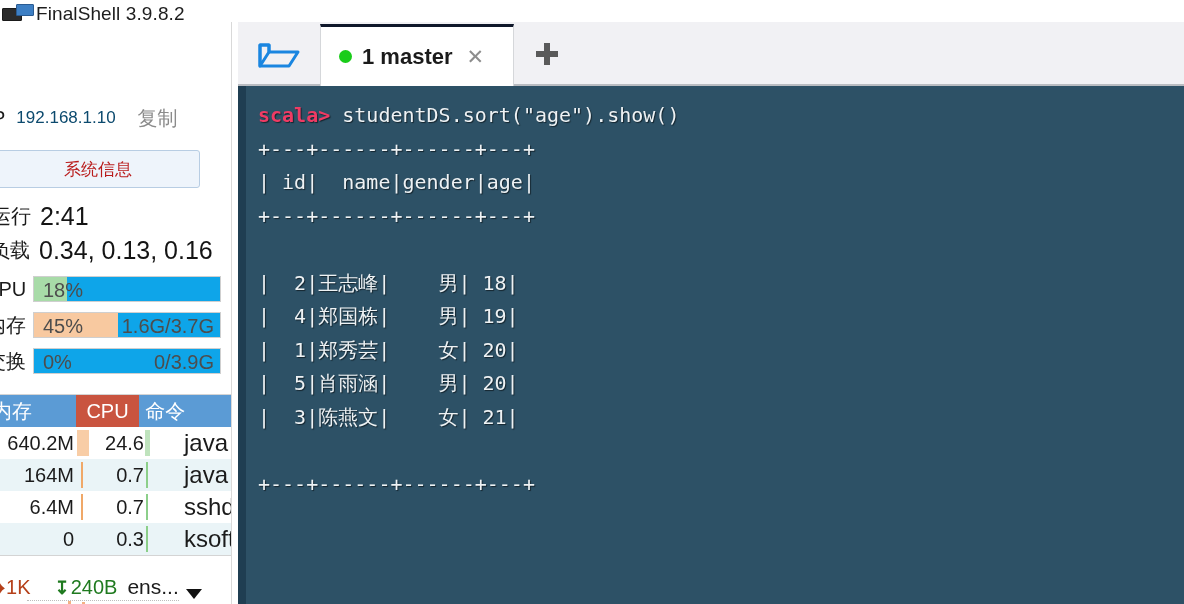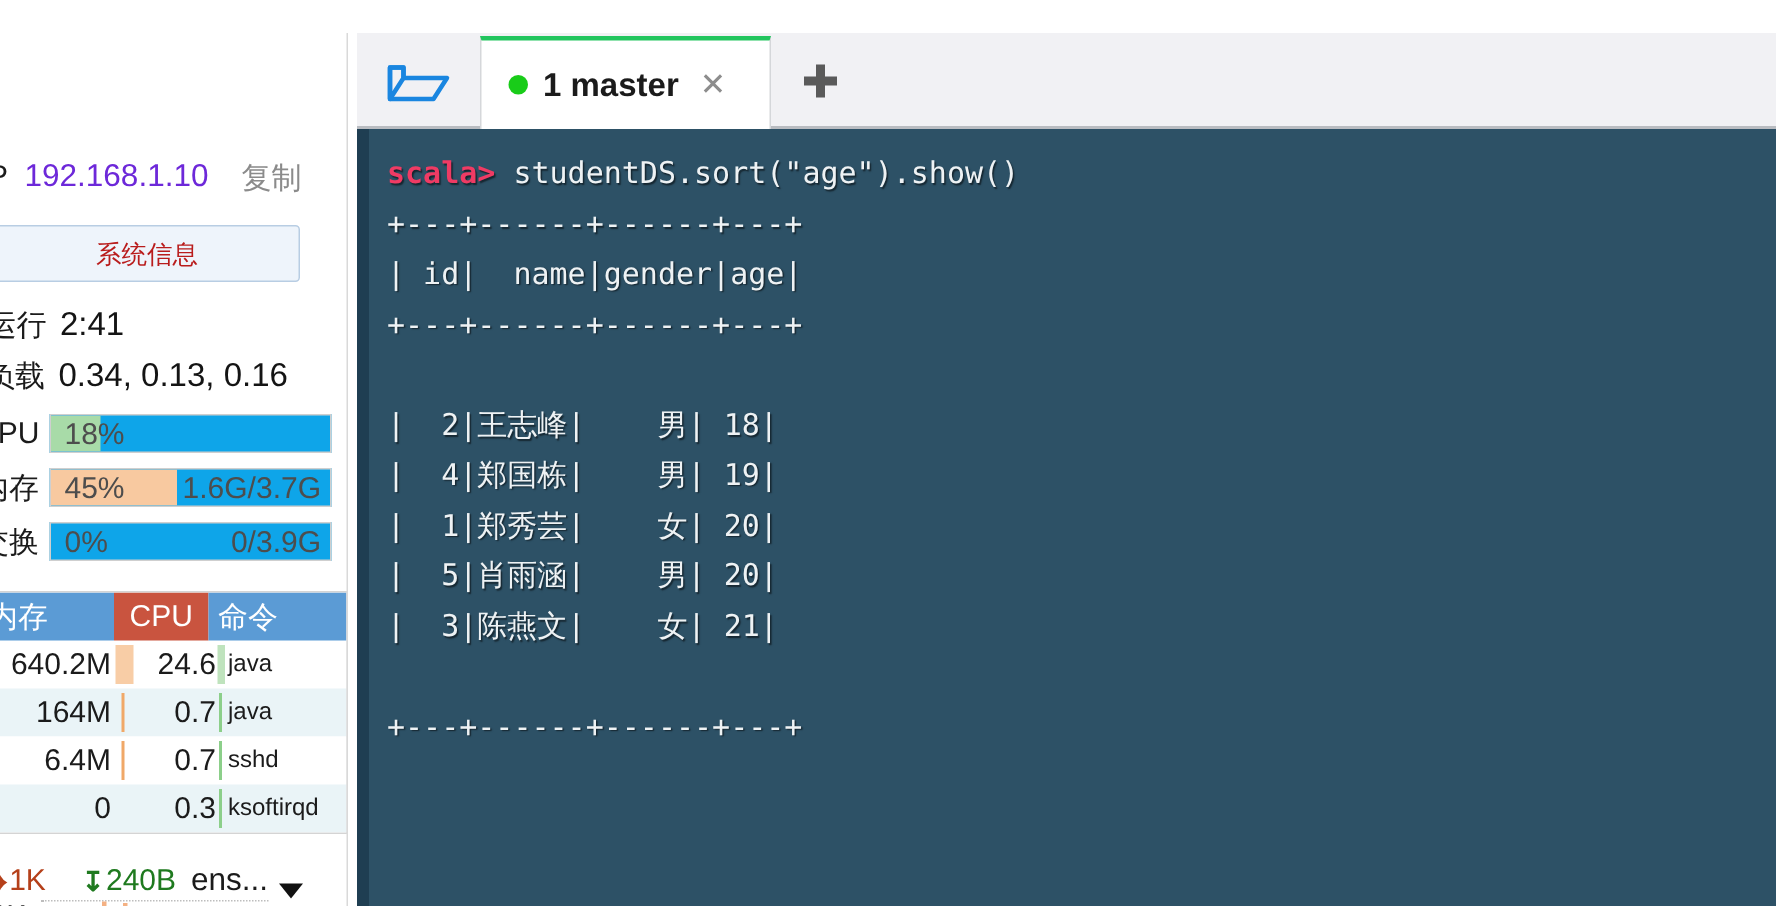--- a/index.html
+++ b/index.html
@@ -72,38 +72,38 @@
   .sync-dot {
     width: 15px; height: 15px; border-radius: 50%;
     background: #9b9b9b; margin-left: 14px;
   }
 
   
   .ip-row {
     position: absolute; left: 0; top: 80px; height: 32px; width: 232px;
   }
   .ip-prefix { font-size: 20px; color: #1b1b1b; margin-left: -8px; }
-  .ip-value { font-size: 21px; color: #6d28d9; margin-left: 11px; }
+  .ip-value { font-size: 17px; color: #0c4a6e; margin-left: 11px; }
   .ip-copy { font-size: 20px; color: #8b8b8b; margin-left: 22px; }
 
   
   .sysinfo-btn {
     position: absolute; left: -4px; top: 128px;
     width: 204px; height: 38px;
     background: #eef4fb;
     border: 1px solid #b8cde3;
     border-radius: 3px;
     display: flex; align-items: center; justify-content: center;
   }
   .sysinfo-btn span { font-size: 17px; color: #b91c1c; }
 
   
   .stat-line { position: absolute; left: 0; height: 28px; width: 232px; }
   .stat-line .lbl { font-size: 20px; color: #1b1b1b; }
-  .stat-line .val { font-size: 22px; color: #141414; margin-left: 9px; }
+  .stat-line .val { font-size: 25px; color: #141414; margin-left: 9px; }
   .uptime-row { top: 180px; }
   .uptime-row .lbl { margin-left: -9px; }
   .load-row { top: 214px; }
   .load-row .lbl { margin-left: -10px; }
 
   
   .meter-row {
     position: absolute; left: 0; width: 232px; height: 30px;
     display: flex; align-items: center;
   }
@@ -174,22 +174,22 @@
   }
   .proc-body .pcpubar {
     width: 7px; align-self: stretch; position: relative;
   }
   .proc-body .pcpubar i {
     position: absolute; left: 1px; top: 3px; bottom: 3px; width: 5px;
     background: #bfe3bd; display: block;
   }
   .proc-body .pcpubar.thin i { left: 2px; width: 2px; background: #8ccf8a; }
   .proc-body .pcmd {
-    flex: 1; font-size: 16px; color: #1b1b1b;
-    padding-left: 1px; overflow: hidden; white-space: nowrap;
+    flex: 1; font-size: 24px; color: #1b1b1b;
+    padding-left: 1px; overflow: hidden; white-space: nowrap; margin-left: 32px;
   }
 
   
   .net-row {
     position: absolute; left: 0; top: 545px; width: 232px; height: 32px;
     display: flex; align-items: flex-end;
   }
   .net-up { font-size: 20px; color: #b5401a; display: flex; align-items: center; margin-left: -10px; }
   .net-dn { font-size: 20px; color: #1f7a1f; display: flex; align-items: center; margin-left: 24px; }
   .net-arrow { font-size: 18px; margin-right: 1px; font-weight: bold; }
@@ -240,21 +240,21 @@
     display: flex; align-items: center; justify-content: center;
     background: #f1f1f4;
   }
   .folder-btn svg { display: block; }
   .tab {
     position: absolute; left: 82px; top: 2px;
     width: 194px; height: 62px;
     background: #ffffff;
     border-left: 1px solid #d5d7da;
     border-right: 1px solid #d5d7da;
-    border-top: 3px solid #22c55e;
+    border-top: 3px solid #0f172a;
     display: flex; align-items: center;
   }
   .tab .tdot {
     width: 13px; height: 13px; border-radius: 50%;
     background: #19cc19; margin-left: 18px; flex: 0 0 auto;
   }
   .tab .tlabel {
     font-size: 22px; font-weight: bold; color: #1b1b1b;
     margin-left: 10px; white-space: nowrap;
   }
@@ -307,20 +307,27 @@
     color: rgba(225,235,240,0.62);
     letter-spacing: 0.3px;
     white-space: nowrap;
   }
 </style>
 </head>
 <body>
 
 <div id="app">
 
+  <div class="titlebar">
+    <div class="app-icon">
+      <div class="mon-a"></div>
+      <div class="mon-b"></div>
+    </div>
+    <div class="app-title">FinalShell 3.9.8.2</div>
+  </div>
 
   <div class="sidebar">
 
 
     <div class="sb-row ip-row">
       <span class="ip-prefix">P</span>
       <span class="ip-value">192.168.1.10</span>
       <span class="ip-copy">复制</span>
     </div>
 

